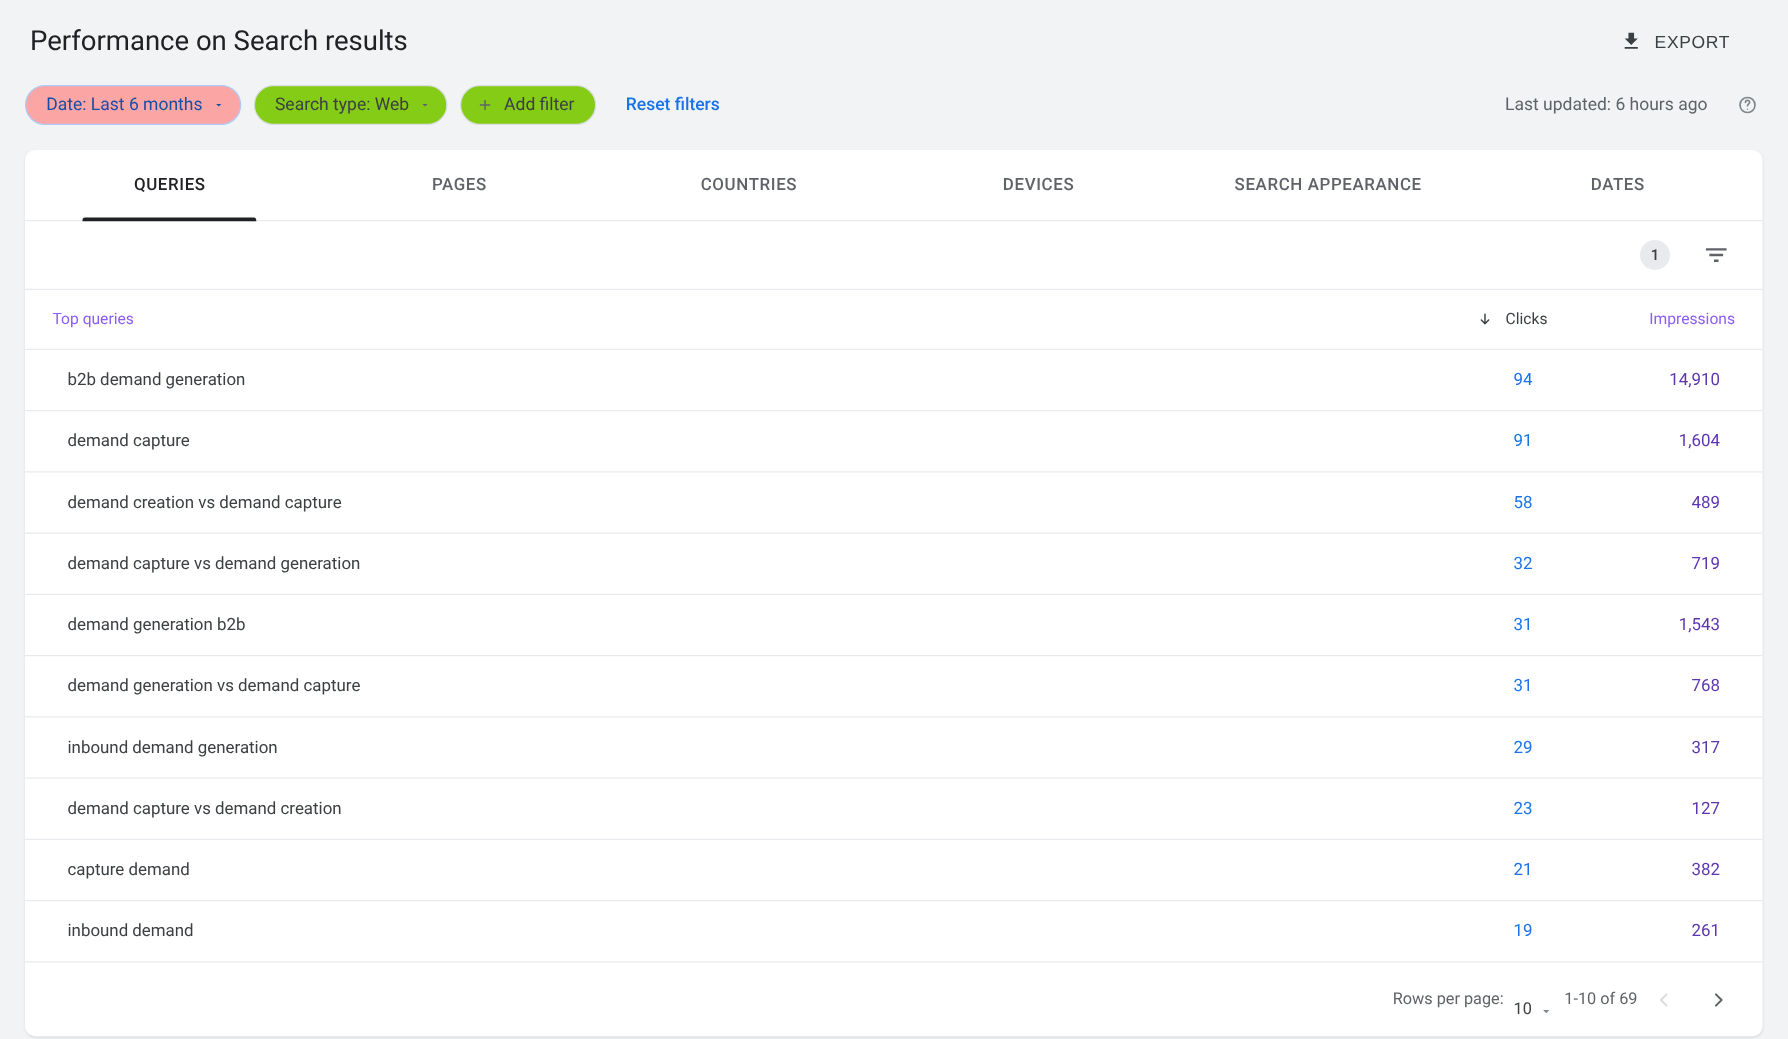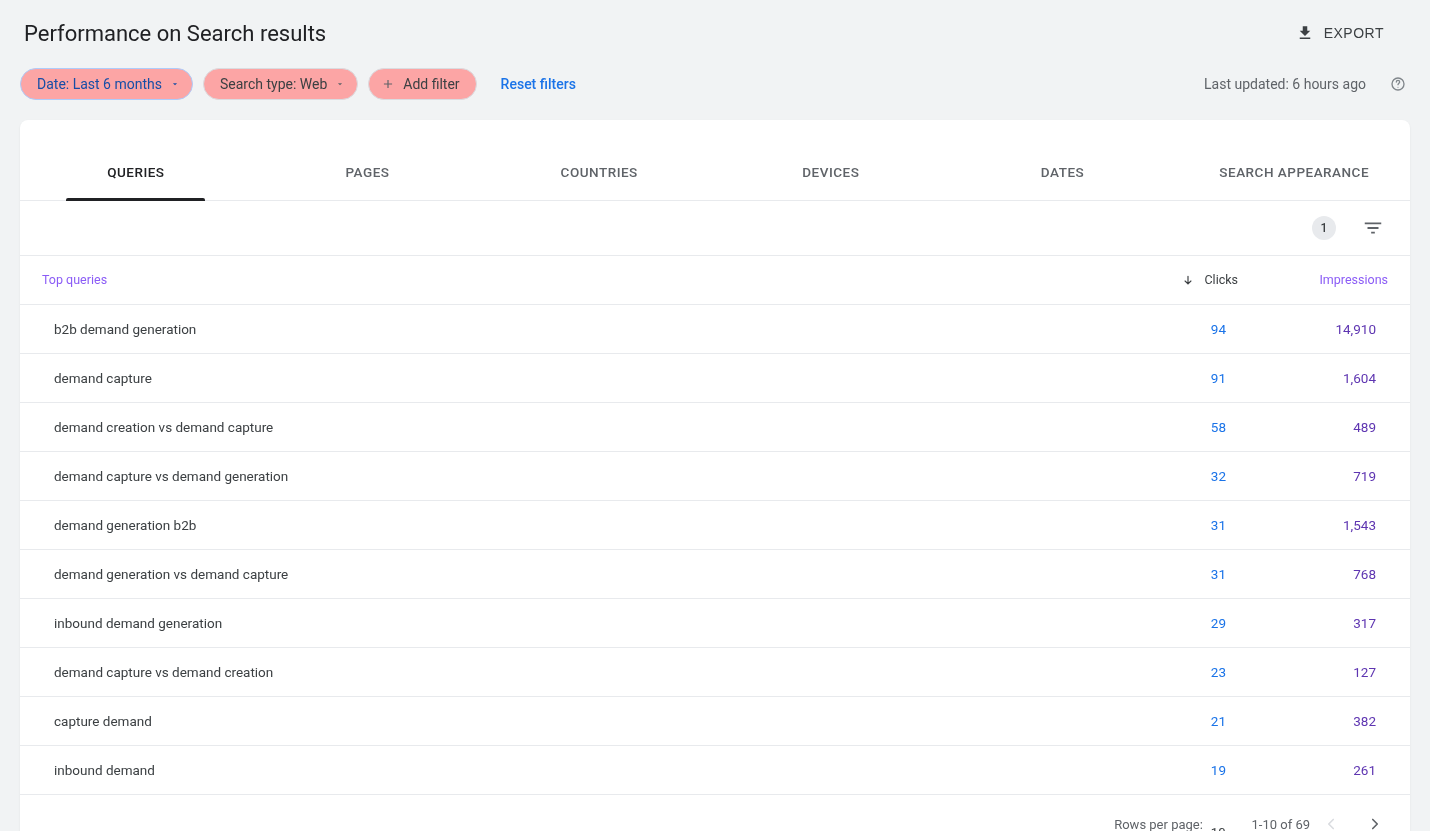--- a/index.html
+++ b/index.html
@@ -45,21 +45,21 @@
     align-items: center;
     gap: 10px;
   }
   .chip {
     display: inline-flex;
     align-items: center;
     gap: 8px;
     border: 1px solid #dadce0;
     border-radius: 18px;
     padding: 7px 12px 7px 16px;
-    background: #fca5a5;
+    background: #84cc16;
     cursor: pointer;
     font-size: 14px;
     color: #3c4043;
   }
   .chip.active {
     background: #fca5a5;
     border-color: #aecbfa;
     color: #174ea6;
   }
   .chip.add-filter {
@@ -92,21 +92,20 @@
   .tab {
     flex: 1;
     text-align: center;
     padding: 20px 0;
     color: #5f6368;
     font-weight: 500;
     font-size: 13.5px;
     letter-spacing: 0.5px;
     cursor: pointer;
     position: relative;
-    margin-top: 24px;
   }
   .tab.active {
     color: #202124;
   }
   .tab.active::after {
     content: "";
     position: absolute;
     bottom: -1px;
     left: 20%;
     right: 20%;
@@ -266,22 +265,22 @@
       </span>
     </div>
   </div>
 
   <div class="card">
     <div class="tabs">
       <div class="tab active">QUERIES</div>
       <div class="tab">PAGES</div>
       <div class="tab">COUNTRIES</div>
       <div class="tab">DEVICES</div>
+      <div class="tab">SEARCH APPEARANCE</div>
       <div class="tab">DATES</div>
-      <div class="tab">SEARCH APPEARANCE</div>
     </div>
 
     <div class="table-toolbar">
       <div class="badge-count">1</div>
       <button class="filter-icon-btn">
         <span>
           <svg width="22" height="22" viewBox="0 0 24 24" fill="#5f6368">
               <path d="M3 6h18v2H3V6zm3 5h12v2H6v-2zm4 5h4v2h-4v-2z"></path>
             </svg>
         </span>

